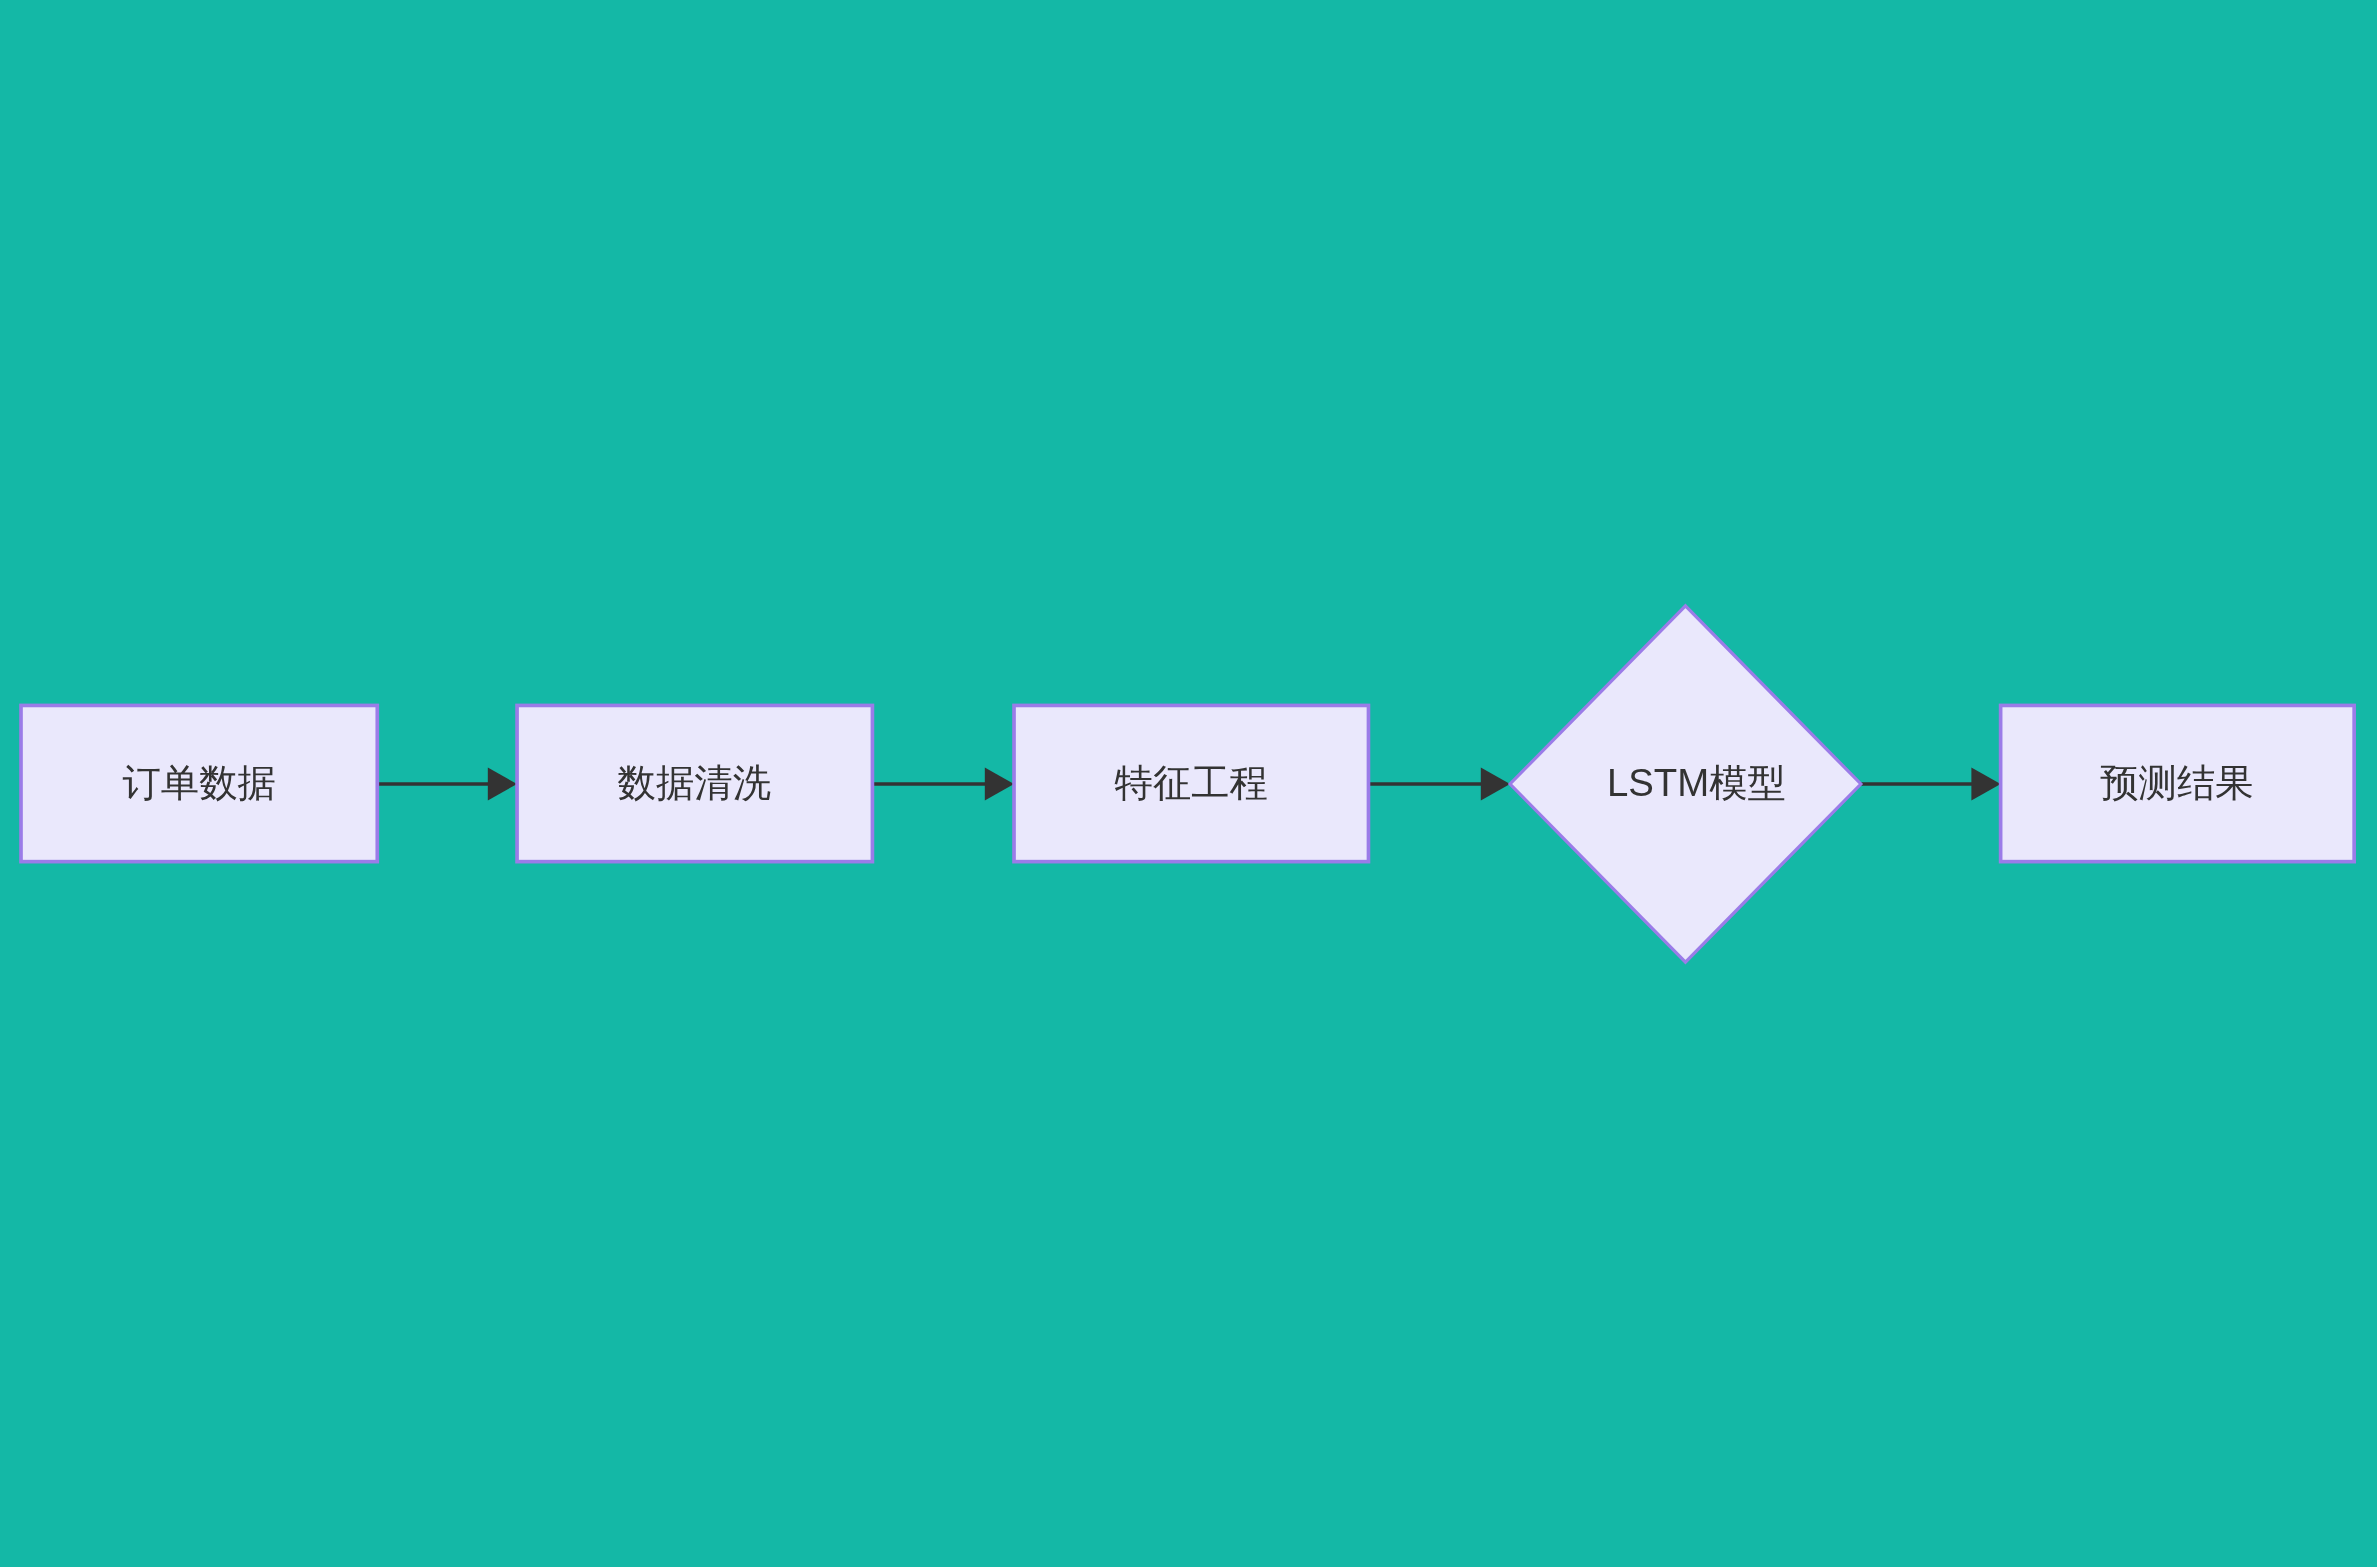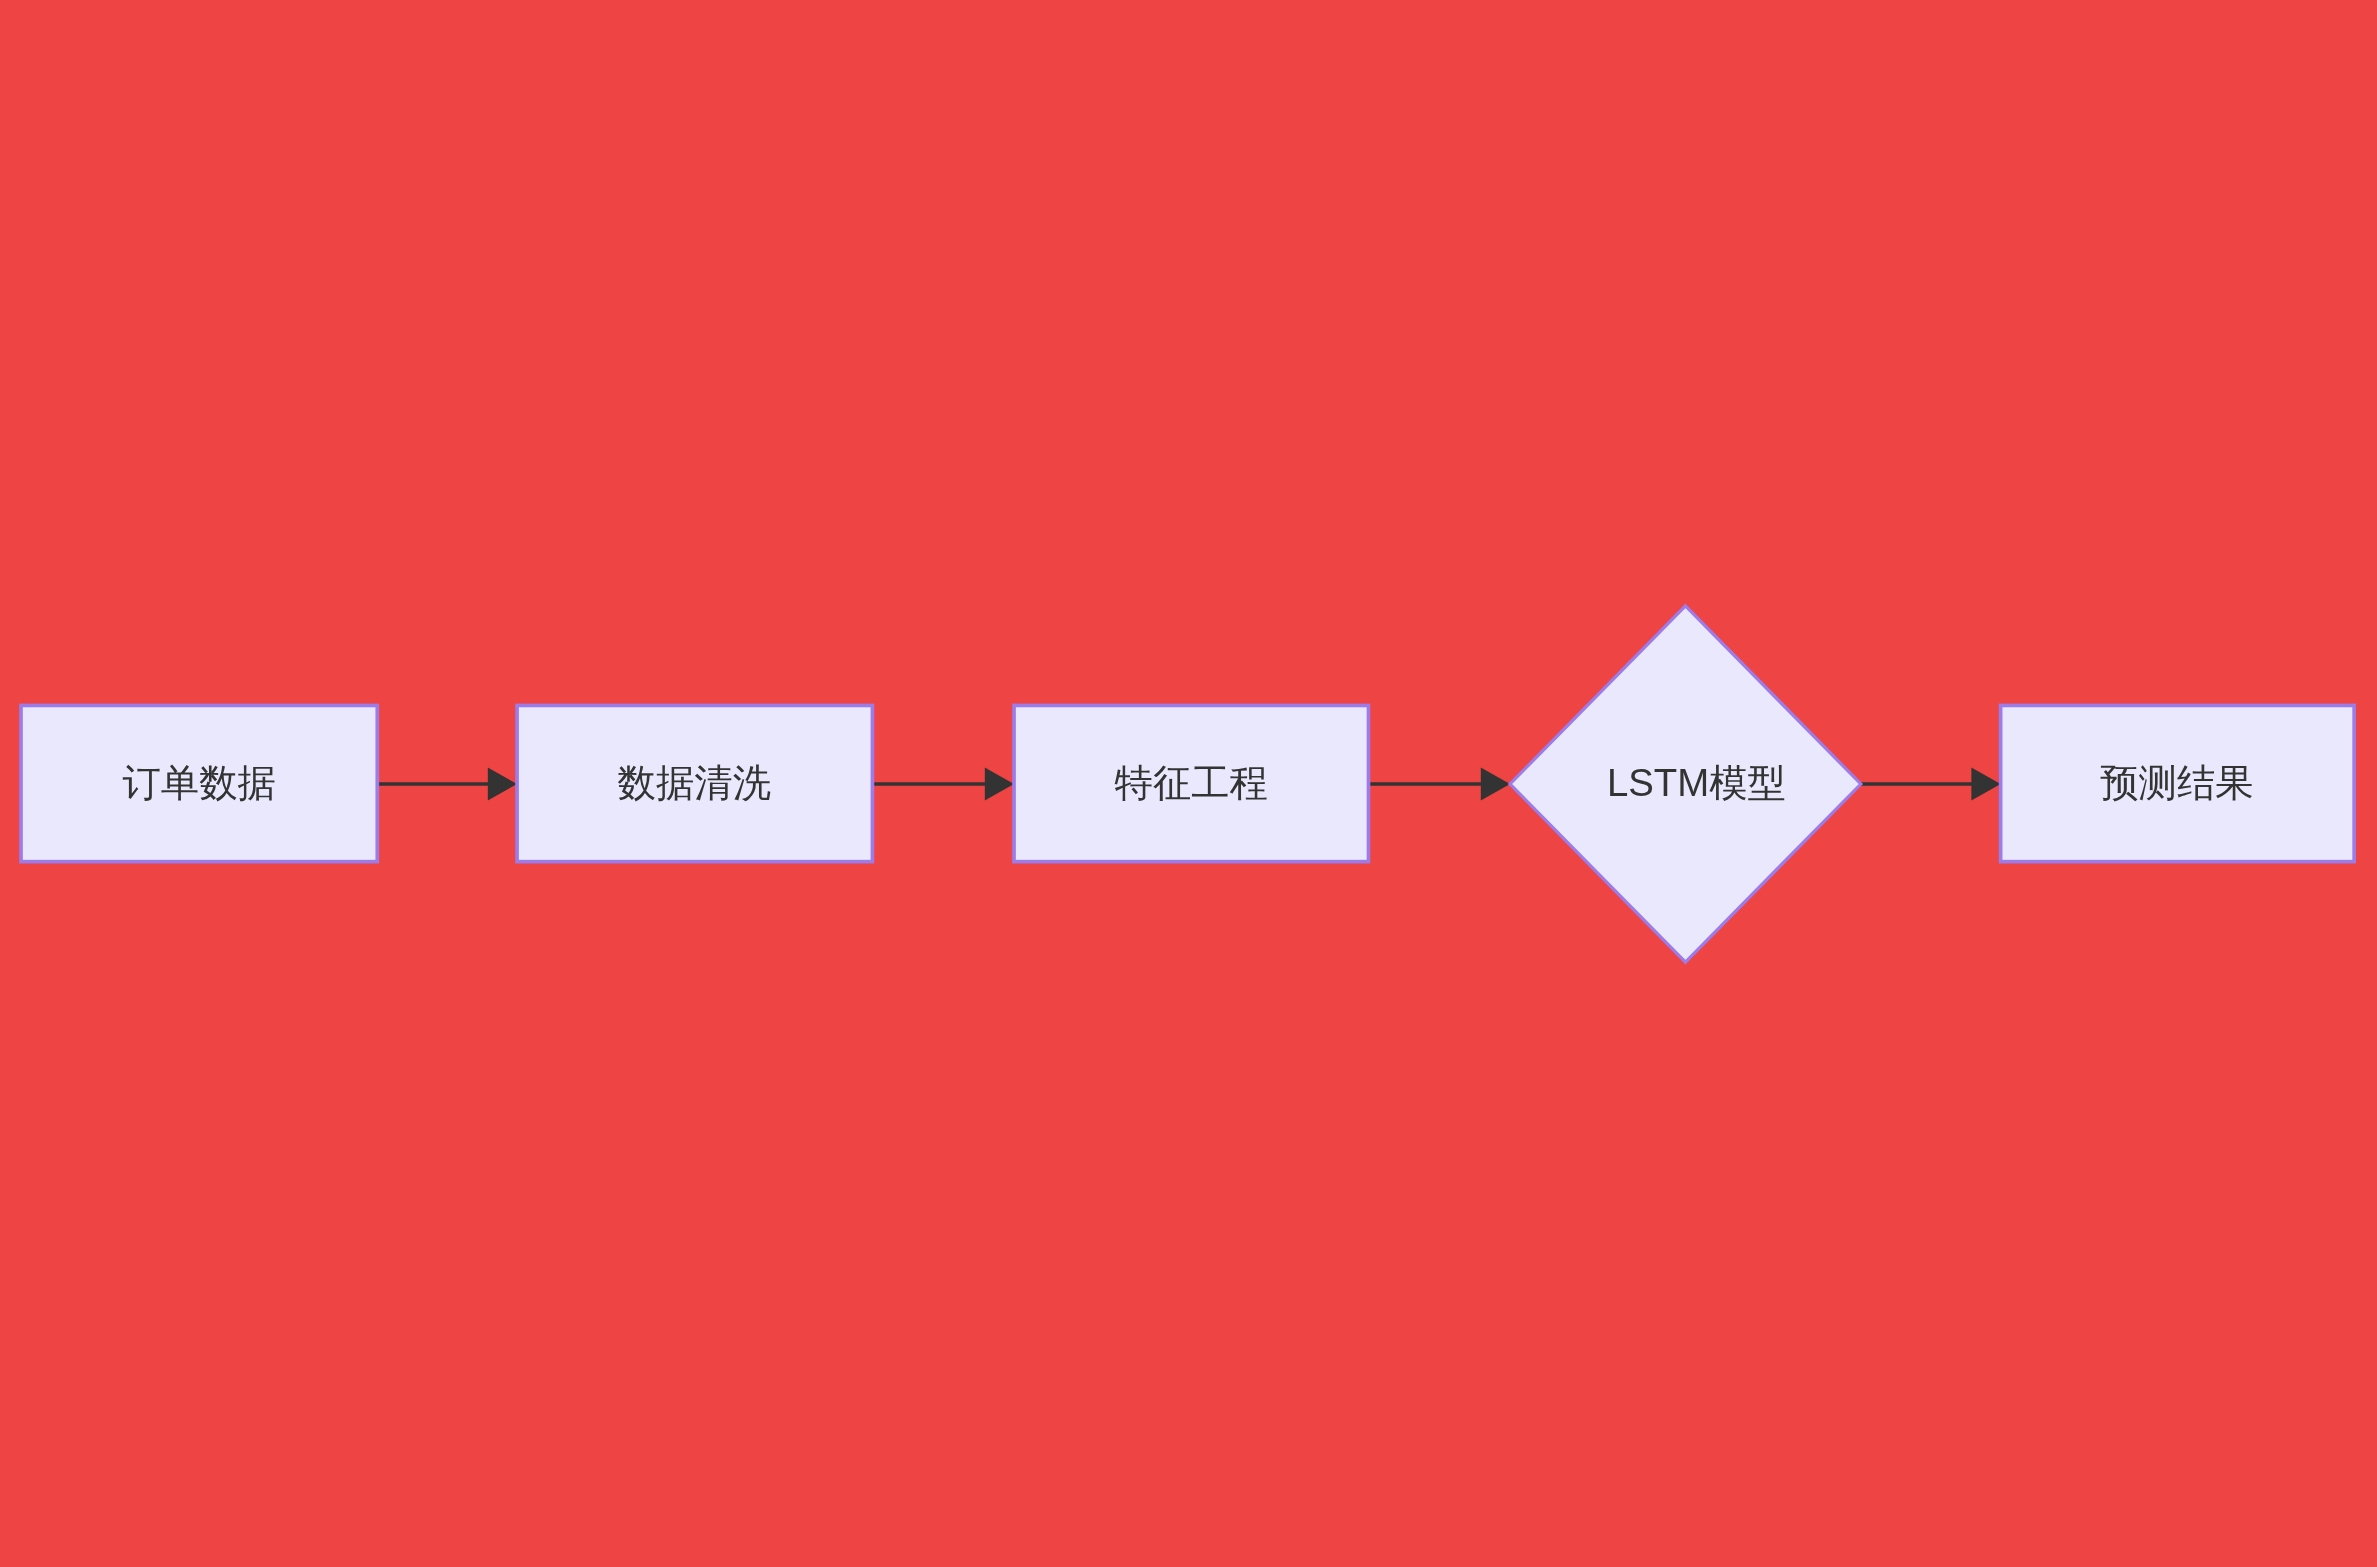--- a/index.html
+++ b/index.html
@@ -8,21 +8,21 @@
     padding: 0;
     background: #ffffff;
   }
   body {
     font-family: "Liberation Sans", "DejaVu Sans", sans-serif;
   }
   #canvas {
     position: relative;
     width: 2377px;
     height: 1568px;
-    background: #ef4444;
+    background: #14b8a6;
     overflow: hidden;
   }
   #flow-svg {
     position: absolute;
     left: 0;
     top: 0;
     width: 2377px;
     height: 1568px;
     display: block;
   }

